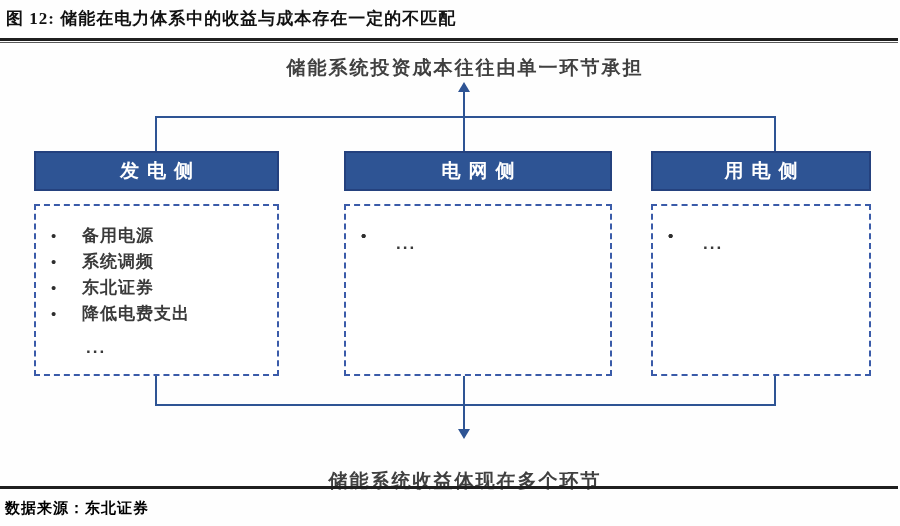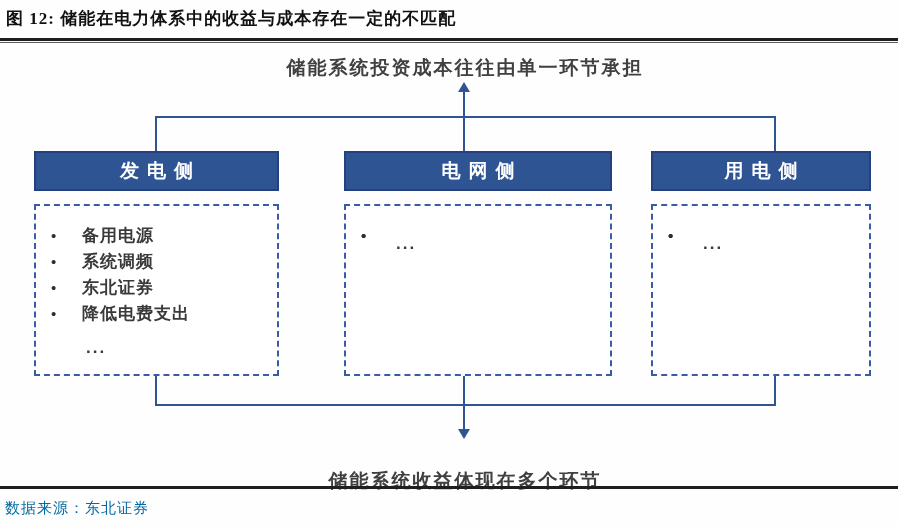--- a/index.html
+++ b/index.html
@@ -15,22 +15,22 @@
   }
   .rule-top {
     position:absolute; left:0; top:38px; width:898px; height:1px;
     border-top:3px solid #1f1f1f; border-bottom:1px solid #5a5a5a;
   }
   .rule-bottom {
     position:absolute; left:0; top:486px; width:898px; height:0;
     border-top:3px solid #1f1f1f;
   }
   .fig-source {
-    position:absolute; left:5px; top:499px; font-size:15px; font-weight:normal;
-    color:#0369a1; font-family:"Liberation Serif", serif; letter-spacing:1px;
+    position:absolute; left:5px; top:499px; font-size:15px; font-weight:bold;
+    color:#000000; font-family:"Liberation Serif", serif; letter-spacing:1px;
   }
   
   .flow-label {
     position:absolute; left:232px; width:466px; text-align:center;
     font-size:19px; font-weight:bold; color:#404040; letter-spacing:2px;
     font-family:"Liberation Serif", serif; white-space:nowrap;
   }
   .flow-label.top { top:55px; }
   .flow-label.bottom { top:446px;margin-top:22px; }
   

